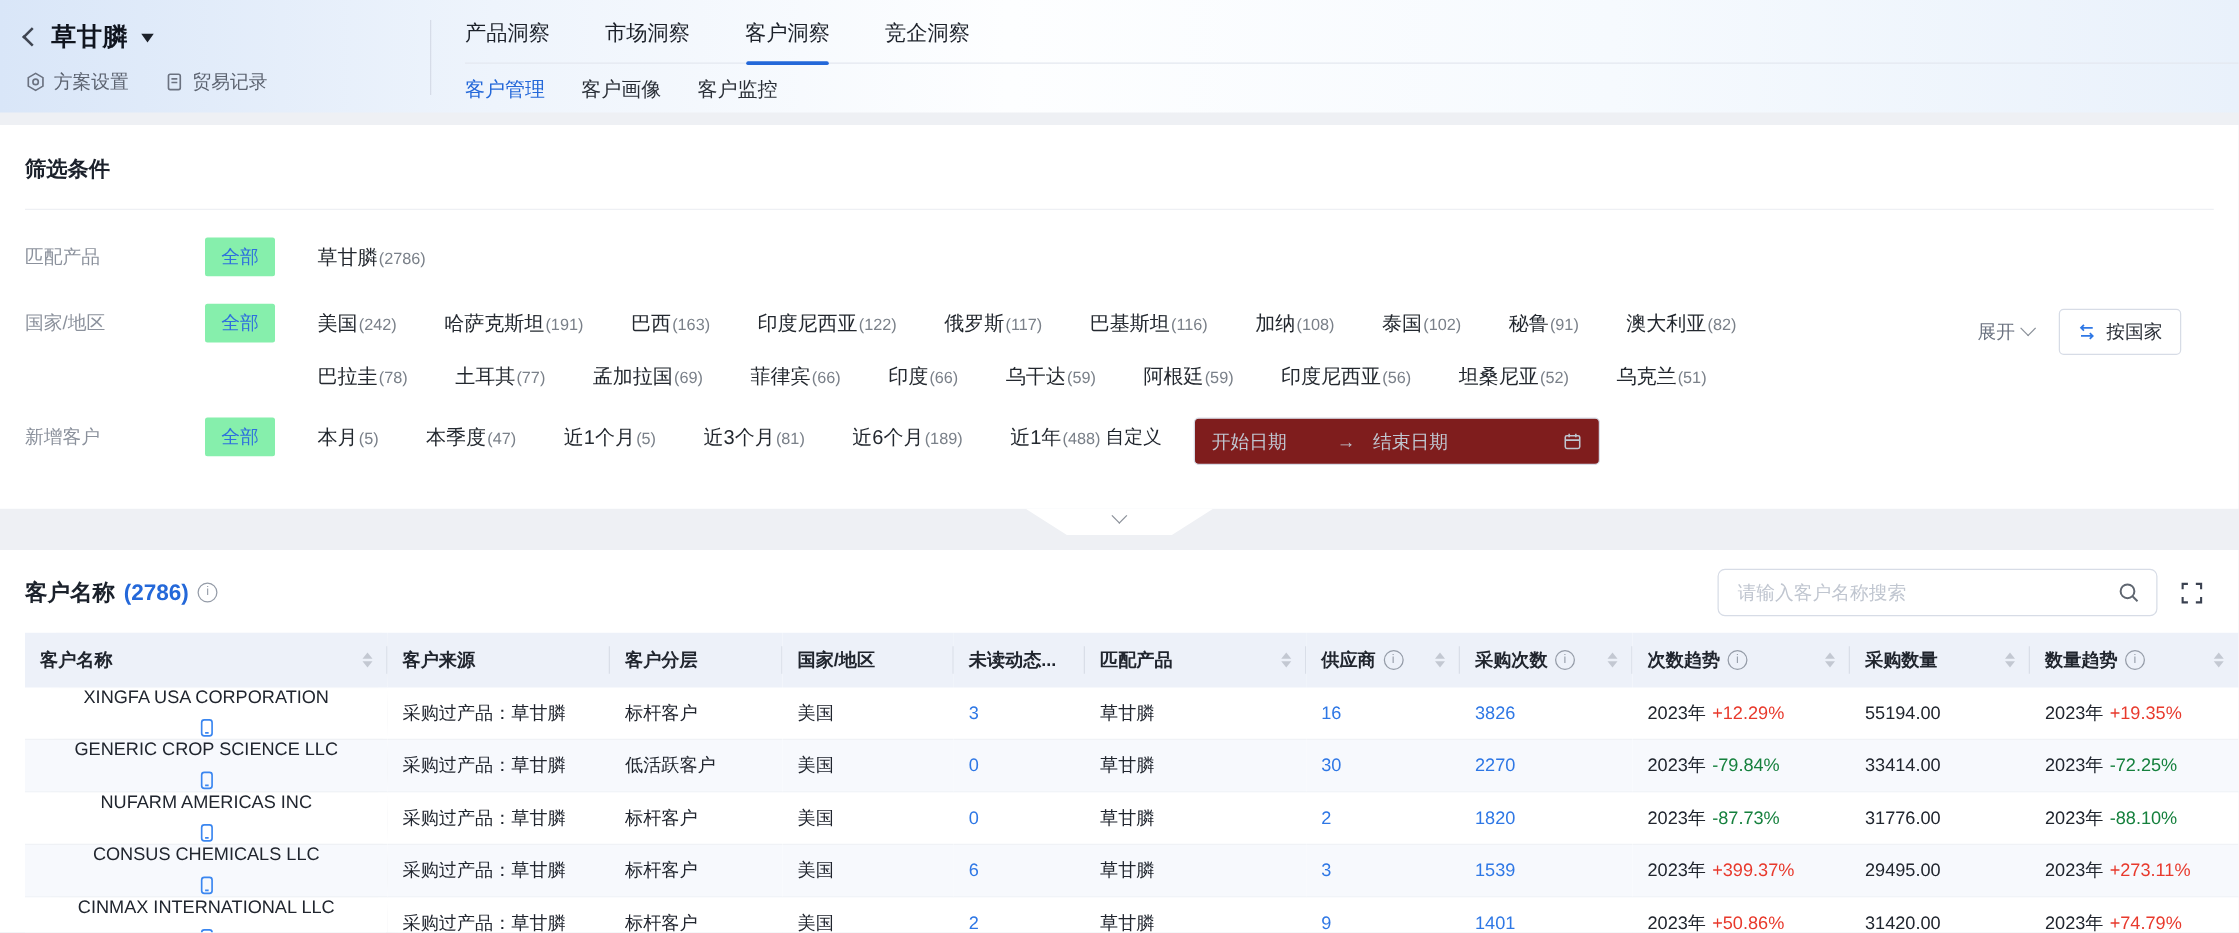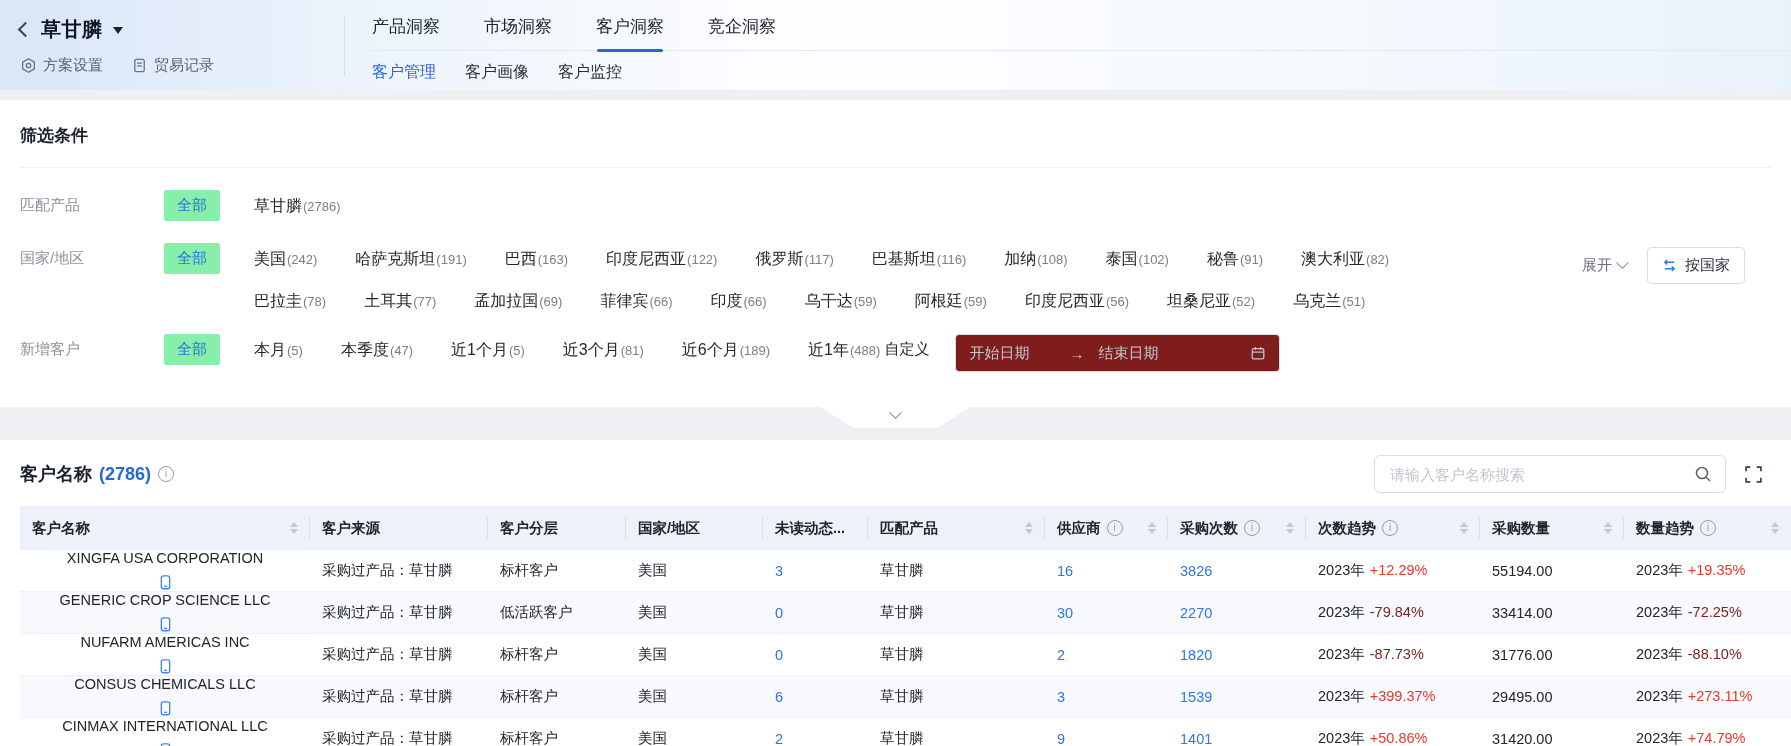--- a/index.html
+++ b/index.html
@@ -87,21 +87,21 @@
   .cd{width:0;height:0;border:4px solid transparent;border-bottom:none;border-top:5px solid #c3c8d2;}
   td{height:38px;font-size:14.5px;color:#20252e;padding:0 12px;border-bottom:1px solid #f0f2f6;
     box-sizing:border-box;white-space:nowrap;overflow:hidden;background:#fff;}
   tr:nth-child(even) td{background:#f7f9fd;}
   th:first-child,td:first-child{box-shadow:10px 0 10px -8px rgba(20,30,60,0.14);margin-top:13px;}
   .lnk{color:#2e77e5;cursor:pointer;}
   .name-cell{display:flex;align-items:center;gap:8px;flex-direction:column;}
   .name-cell .nm{flex:1;overflow:hidden;text-overflow:ellipsis;white-space:nowrap;}
   .yr{margin-right:5px;}
   .tr-up{color:#e8392c;}
-  .tr-down{color:#7f1d1d;}
+  .tr-down{color:#15803d;}
 </style>
 </head>
 <body>
 
 <div class="header">
   <div class="header-left">
     <div class="hl-top">
       <span class="back-chev"></span>
       <span class="app-title">草甘膦</span>
       <span class="tcaret"></span>

